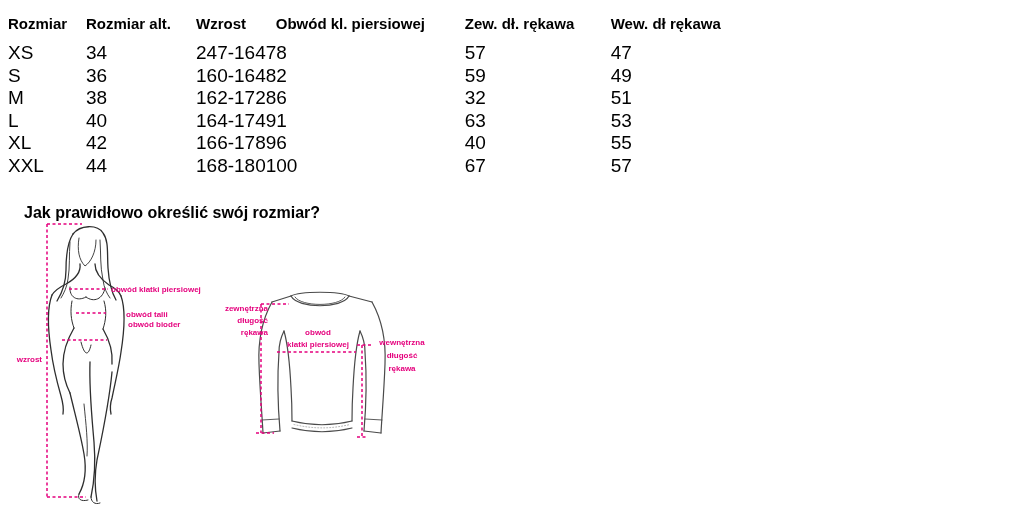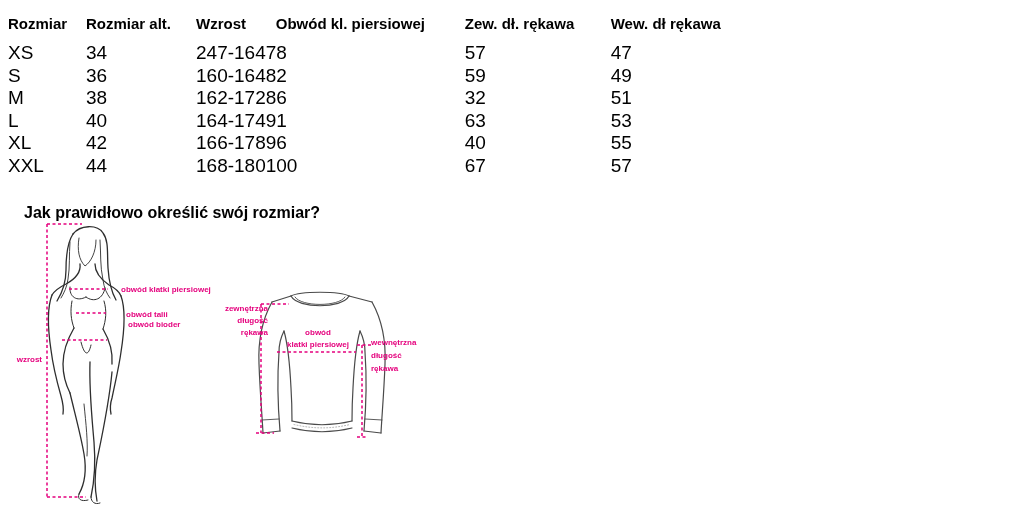--- a/index.html
+++ b/index.html
@@ -24,26 +24,26 @@
   }
   
   .diagram{position:absolute;left:0;top:215px;width:480px;height:300px;}
   .diagram svg{position:absolute;left:0;top:0;}
   .mlabel{
     position:absolute;color:#e5007d;font-size:8px;font-weight:bold;line-height:12px;
     white-space:nowrap;
   }
   .mlabel .line{display:block;}
   .lbl-height{left:6px;top:139px;width:36px;text-align:right;}
-  .lbl-chest{left:121px;top:69px;text-align:right;}
+  .lbl-chest{left:111px;top:69px;text-align:right;}
   .lbl-waist{left:126px;top:94px;text-align:center;}
   .lbl-hips{left:128px;top:104px;}
   .lbl-outer{left:210px;top:88px;width:58px;text-align:right;}
   .lbl-shirt-chest{left:280px;top:112px;width:76px;text-align:center;}
-  .lbl-inner{left:371px;top:121px;width:62px;text-align:left;line-height:13px;}
+  .lbl-inner{left:371px;top:121px;width:62px;text-align:center;line-height:13px;}
 </style>
 </head>
 <body>
 
 <table class="size-table">
   <colgroup>
     <col style="width:78px">
       <col style="width:110px">
       <col style="width:57px">
     <col style="width:199px">

